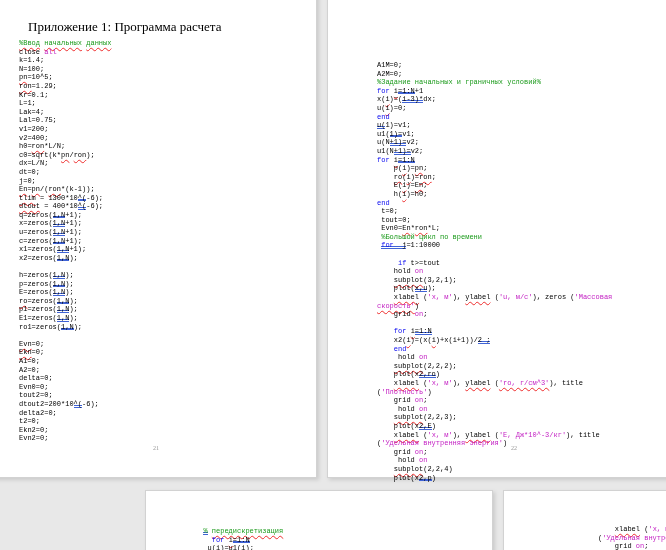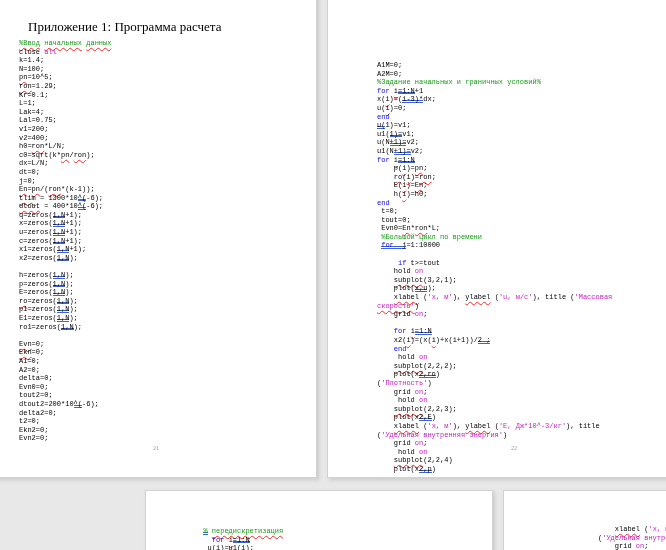--- a/index.html
+++ b/index.html
@@ -132,30 +132,31 @@
       <div class="codeline"><span class="seg-p"> t=0;</span></div>
       <div class="codeline"><span class="seg-p"> tout=0;</span></div>
       <div class="codeline"><span class="seg-p"> Evn0=</span><span class="seg-p u-r">En</span><span class="seg-p">*</span><span class="seg-p u-r">ron</span><span class="seg-p">*L;</span></div>
       <div class="codeline"><span class="seg-c"> %Большой цикл по времени</span></div>
       <div class="codeline"><span class="seg-p"> </span><span class="seg-k u-g">for</span><span class="seg-p u-g">  j</span><span class="seg-p">=1:10000</span></div>
       <div class="codeline"></div>
       <div class="codeline"><span class="seg-p">     </span><span class="seg-k">if</span><span class="seg-p"> t&gt;=tout</span></div>
       <div class="codeline"><span class="seg-p">    hold </span><span class="seg-s">on</span></div>
       <div class="codeline"><span class="seg-p">    </span><span class="seg-p u-r">subplot</span><span class="seg-p">(3,2,1);</span></div>
       <div class="codeline"><span class="seg-p">    plot(</span><span class="seg-p u-g">x,u</span><span class="seg-p">);</span></div>
-      <div class="codeline"><span class="seg-p">    </span><span class="seg-p u-r">xlabel</span><span class="seg-p"> (</span><span class="seg-s">'x, м'</span><span class="seg-p">), </span><span class="seg-p u-r">ylabel</span><span class="seg-p"> (</span><span class="seg-s">'u, м/с'</span><span class="seg-p">), title (</span><span class="seg-s">'Массовая</span></div>
+      <div class="codeline"><span class="seg-p">    </span><span class="seg-p u-r">xlabel</span><span class="seg-p"> (</span><span class="seg-s">'x, м'</span><span class="seg-p">), </span><span class="seg-p u-r">ylabel</span><span class="seg-p"> (</span><span class="seg-s">'u, м/с'</span><span class="seg-p">), zeros (</span><span class="seg-s">'Массовая</span></div>
       <div class="codeline"><span class="seg-s u-r">скорость'</span><span class="seg-p">)</span></div>
       <div class="codeline"><span class="seg-p">    grid </span><span class="seg-s">on</span><span class="seg-p">;</span></div>
       <div class="codeline"></div>
       <div class="codeline"><span class="seg-p">    </span><span class="seg-k">for</span><span class="seg-p"> </span><span class="seg-p u-r">i</span><span class="seg-p u-g">=1:N</span></div>
       <div class="codeline"><span class="seg-p">    x2(</span><span class="seg-p u-r">i</span><span class="seg-p">)=(x(</span><span class="seg-p u-r">i</span><span class="seg-p">)+x(i+1))/</span><span class="seg-p u-g">2 ;</span></div>
       <div class="codeline"><span class="seg-p">    </span><span class="seg-k">end</span></div>
       <div class="codeline"><span class="seg-p">     hold </span><span class="seg-s">on</span></div>
       <div class="codeline"><span class="seg-p">    </span><span class="seg-p u-r">subplot</span><span class="seg-p">(2,2,2);</span></div>
       <div class="codeline"><span class="seg-p">    plot(x</span><span class="seg-p u-g">2,ro</span><span class="seg-p">)</span></div>
+      <div class="codeline"><span class="seg-p">    </span><span class="seg-p u-r">xlabel</span><span class="seg-p"> (</span><span class="seg-s">'x, м'</span><span class="seg-p">), </span><span class="seg-p u-r">ylabel</span><span class="seg-p"> (</span><span class="seg-s u-r">'ro, г/см^3'</span><span class="seg-p">), title</span></div>
       <div class="codeline"><span class="seg-p">(</span><span class="seg-s">'Плотность'</span><span class="seg-p">)</span></div>
       <div class="codeline"><span class="seg-p">    grid </span><span class="seg-s">on</span><span class="seg-p">;</span></div>
       <div class="codeline"><span class="seg-p">     hold </span><span class="seg-s">on</span></div>
       <div class="codeline"><span class="seg-p">    </span><span class="seg-p u-r">subplot</span><span class="seg-p">(2,2,3);</span></div>
       <div class="codeline"><span class="seg-p">    plot(x</span><span class="seg-p u-g">2,E</span><span class="seg-p">)</span></div>
       <div class="codeline"><span class="seg-p">    </span><span class="seg-p u-r">xlabel</span><span class="seg-p"> (</span><span class="seg-s">'x, м'</span><span class="seg-p">), </span><span class="seg-p u-r">ylabel</span><span class="seg-p"> (</span><span class="seg-s">'E, Дж*10^-3/кг'</span><span class="seg-p">), title</span></div>
       <div class="codeline"><span class="seg-p">(</span><span class="seg-s">'Удельная внутренняя энергия'</span><span class="seg-p">)</span></div>
       <div class="codeline"><span class="seg-p">    grid </span><span class="seg-s">on</span><span class="seg-p">;</span></div>
       <div class="codeline"><span class="seg-p">     hold </span><span class="seg-s">on</span></div>
       <div class="codeline"><span class="seg-p">    </span><span class="seg-p u-r">subplot</span><span class="seg-p">(2,2,4)</span></div>

